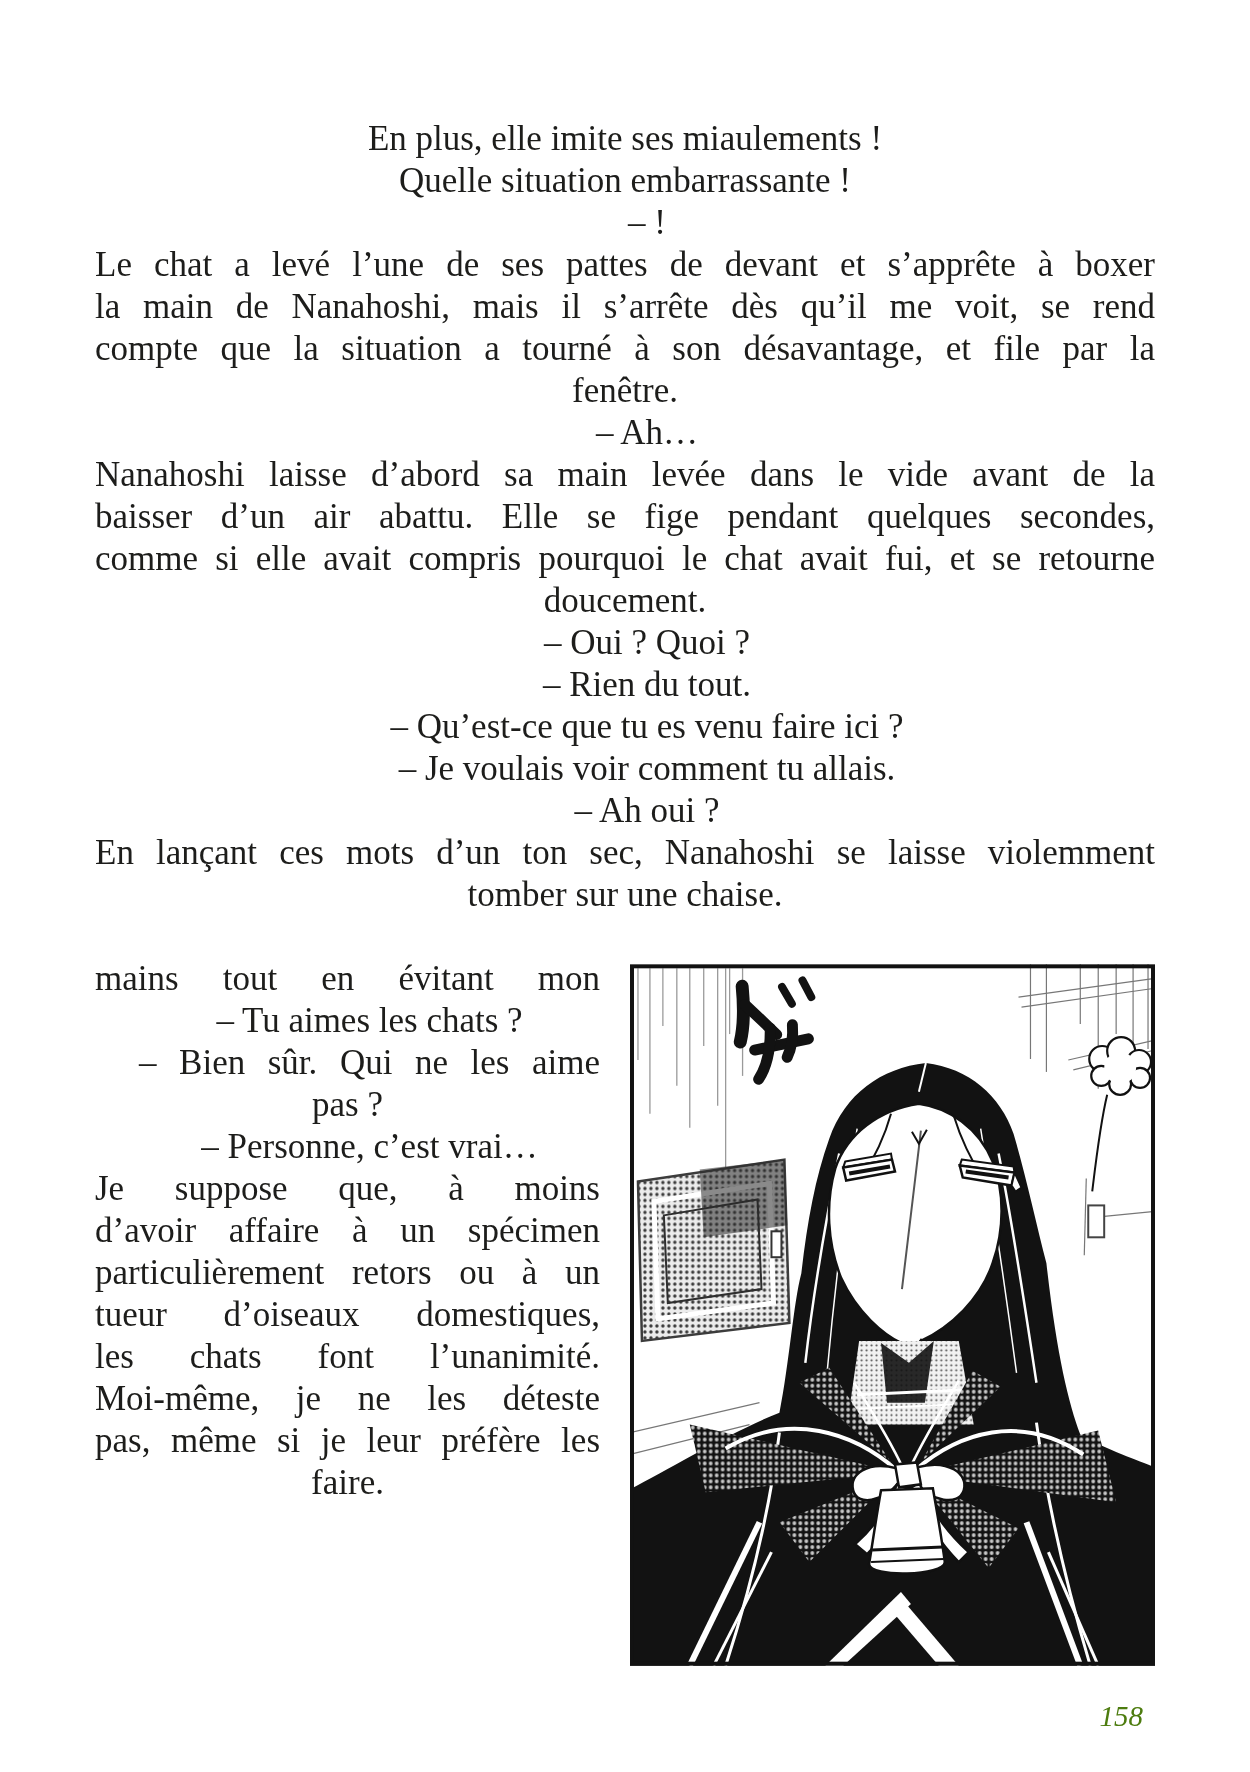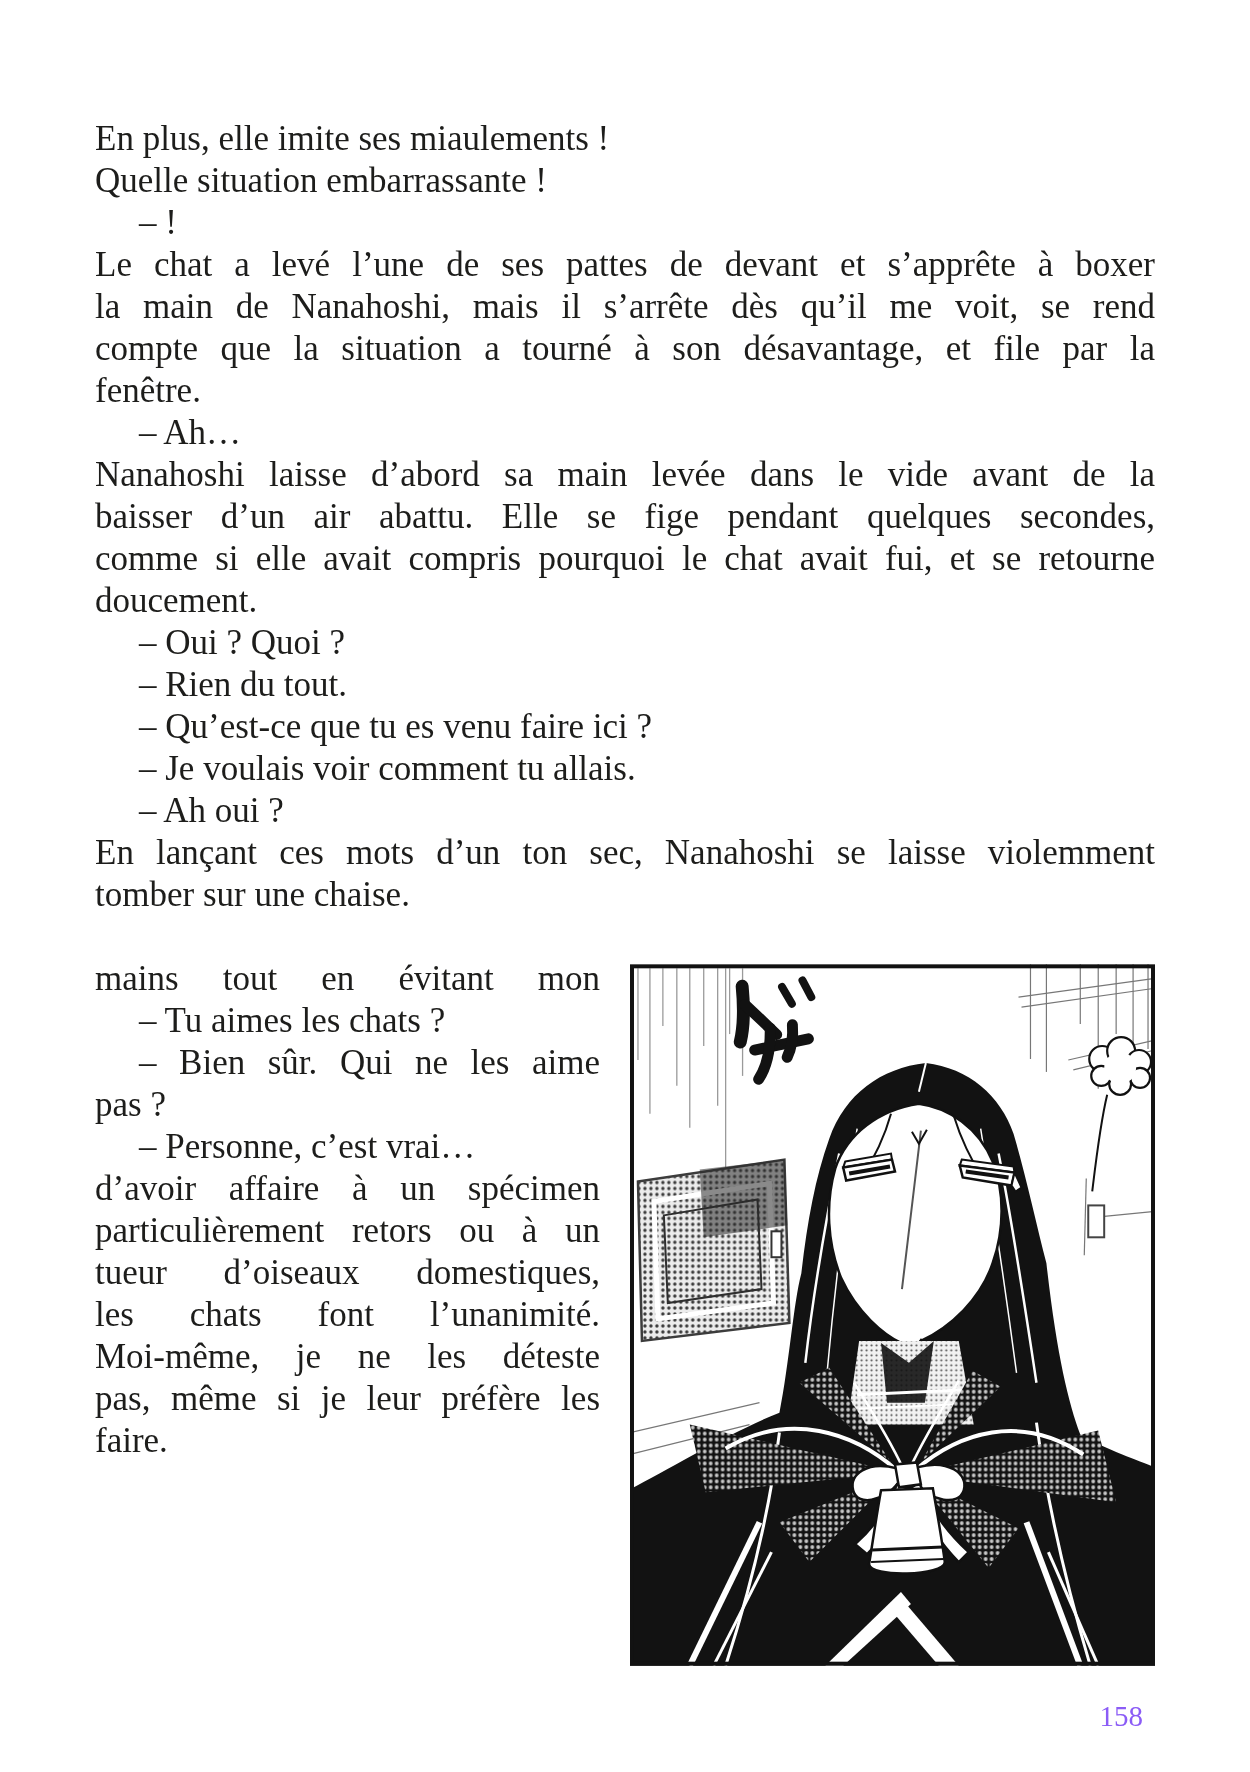--- a/index.html
+++ b/index.html
@@ -1,25 +1,25 @@
 <!DOCTYPE html>
 <html><head>
 <meta charset="utf-8">
 <style>
   html,body{margin:0;padding:0;background:#ffffff;}
   .page{position:relative;width:1250px;height:1772px;background:#ffffff;overflow:hidden;
         font-family:"Liberation Serif","DejaVu Serif",serif;color:#1d1d1b;}
   .fulltext{position:absolute;left:95px;top:118px;width:1060px;}
   .narrowtext{position:absolute;left:95px;top:958px;width:505px;}
-  .line{height:42px;line-height:42px;font-size:35px;white-space:nowrap;text-align:left;}
+  .line{height:42px;line-height:42px;font-size:35px;white-space:nowrap;text-align:center;}
   .line.j{white-space:normal;text-align:justify;text-align-last:justify;}
   .line.in{padding-left:44px;}
   .line.j.in{padding-left:0;text-indent:44px;}
   .panel{position:absolute;left:630px;top:963px;width:525px;height:704px;}
-  .folio{position:absolute;top:1700px;right:107px;font-size:29px;line-height:32px;color:#8b5cf6;}
+  .folio{position:absolute;top:1700px;right:107px;font-size:29px;line-height:32px;color:#4d7c0f;font-style:italic;}
   svg{display:block;}
 </style>
 </head>
 <body>
 
 <div class="page">
 
   <div class="fulltext">
       <div class="line">En plus, elle imite ses miaulements !</div>
       <div class="line">Quelle situation embarrassante !</div>
@@ -41,20 +41,21 @@
       <div class="line j">En lançant ces mots d’un ton sec, Nanahoshi se laisse violemment</div>
       <div class="line">tomber sur une chaise.</div>
     </div>
 
   <div class="narrowtext">
       <div class="line j">mains tout en évitant mon</div>
       <div class="line in">– Tu aimes les chats ?</div>
       <div class="line j in">– Bien sûr. Qui ne les aime</div>
       <div class="line">pas ?</div>
       <div class="line in">– Personne, c’est vrai…</div>
+      <div class="line j">Je suppose que, à moins</div>
       <div class="line j">d’avoir affaire à un spécimen</div>
       <div class="line j">particulièrement retors ou à un</div>
       <div class="line j">tueur d’oiseaux domestiques,</div>
       <div class="line j">les chats font l’unanimité.</div>
       <div class="line j">Moi-même, je ne les déteste</div>
       <div class="line j">pas, même si je leur préfère les</div>
       <div class="line">faire.</div>
     </div>
 
   <div class="panel" aria-label="Nanahoshi masquée, cheveux longs, cape nouée d’un ruban, devant une porte">

